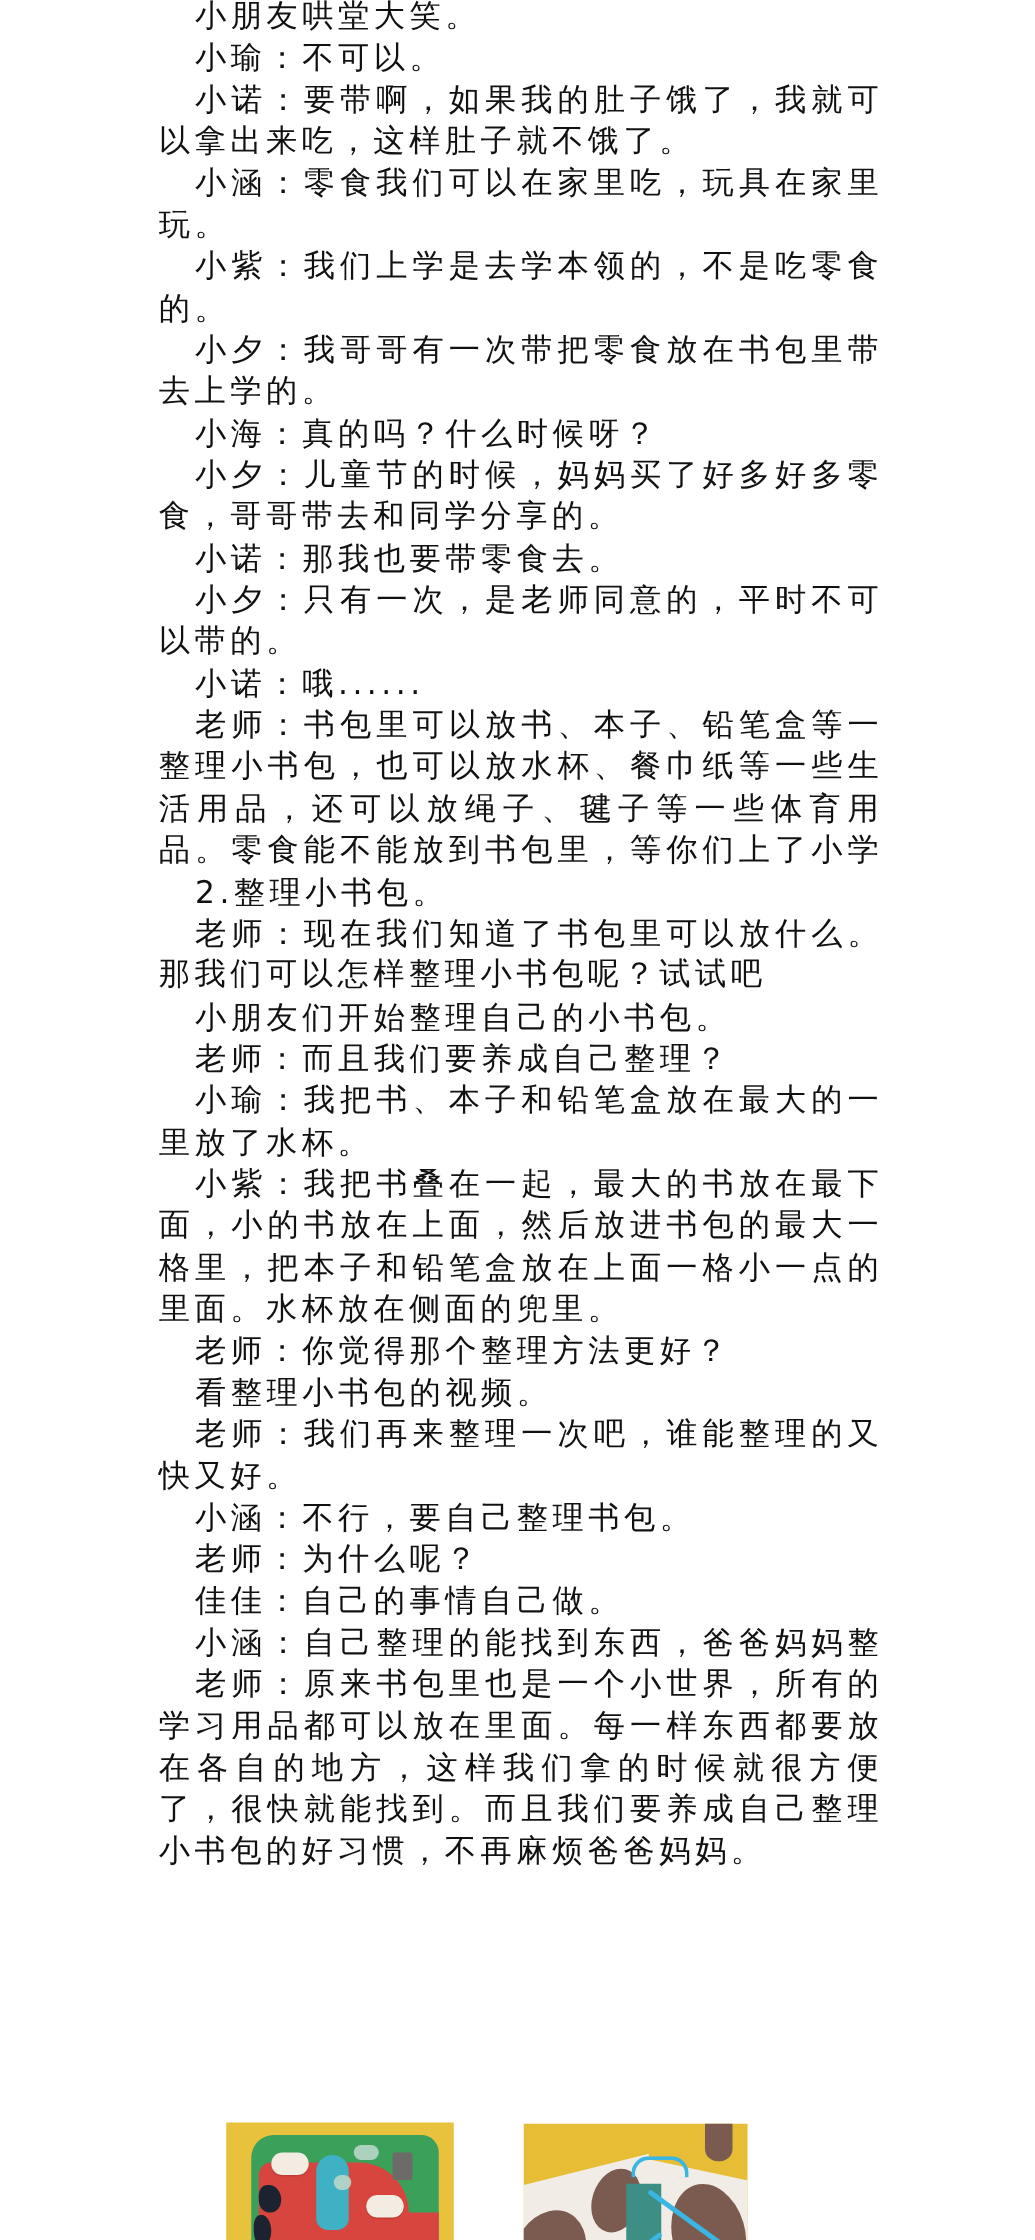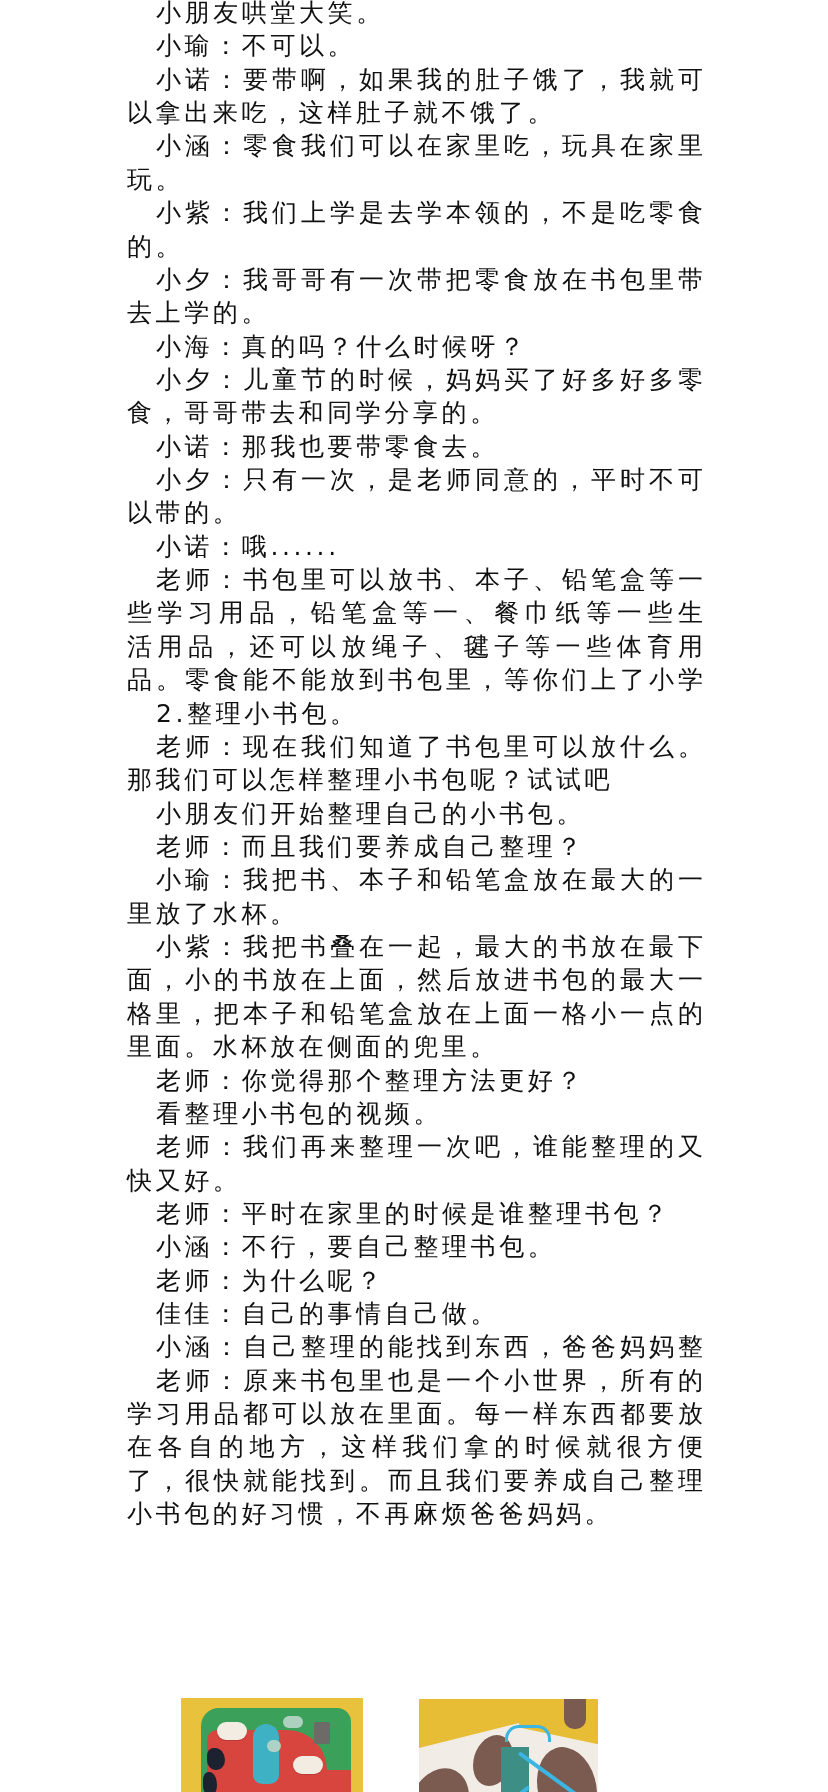--- a/index.html
+++ b/index.html
@@ -203,39 +203,38 @@
     <div class="line indent full">小夕：我哥哥有一次带把零食放在书包里带</div>
     <div class="line" style="letter-spacing: 3.6px;">去上学的。</div>
     <div class="line indent" style="letter-spacing: 3.6px;">小海：真的吗？什么时候呀？</div>
     <div class="line indent full">小夕：儿童节的时候，妈妈买了好多好多零</div>
     <div class="line" style="letter-spacing: 3.6px;">食，哥哥带去和同学分享的。</div>
     <div class="line indent" style="letter-spacing: 3.6px;">小诺：那我也要带零食去。</div>
     <div class="line indent full">小夕：只有一次，是老师同意的，平时不可</div>
     <div class="line" style="letter-spacing: 3.6px;">以带的。</div>
     <div class="line indent" style="letter-spacing: 3.6px;">小诺：哦......</div>
     <div class="line indent full">老师：书包里可以放书、本子、铅笔盒等一</div>
-    <div class="line full">些学习用品，铅笔盒等一、餐巾纸等一些生</div>
+    <div class="line full">整理小书包，也可以放水杯、餐巾纸等一些生</div>
     <div class="line full">活用品，还可以放绳子、毽子等一些体育用</div>
     <div class="line full">品。零食能不能放到书包里，等你们上了小学</div>
     <div class="line indent" style="letter-spacing: 3.6px;">2.整理小书包。</div>
     <div class="line indent full">老师：现在我们知道了书包里可以放什么。</div>
     <div class="line" style="letter-spacing: 3.6px; font-family: Liberation Serif, serif;">那我们可以怎样整理小书包呢？试试吧</div>
     <div class="line indent" style="letter-spacing: 3.6px;">小朋友们开始整理自己的小书包。</div>
     <div class="line indent" style="letter-spacing: 3.6px;">老师：而且我们要养成自己整理？</div>
     <div class="line indent full">小瑜：我把书、本子和铅笔盒放在最大的一</div>
     <div class="line" style="letter-spacing: 3.6px;">里放了水杯。</div>
     <div class="line indent full">小紫：我把书叠在一起，最大的书放在最下</div>
     <div class="line full">面，小的书放在上面，然后放进书包的最大一</div>
     <div class="line full">格里，把本子和铅笔盒放在上面一格小一点的</div>
     <div class="line" style="letter-spacing: 3.6px;">里面。水杯放在侧面的兜里。</div>
     <div class="line indent" style="letter-spacing: 3.6px;">老师：你觉得那个整理方法更好？</div>
     <div class="line indent" style="letter-spacing: 3.6px;">看整理小书包的视频。</div>
     <div class="line indent full">老师：我们再来整理一次吧，谁能整理的又</div>
     <div class="line" style="letter-spacing: 3.6px;">快又好。</div>
-    <div class="line indent" style="letter-spacing: 3.6px;">老师：平时在家里的时候是谁整理书包？</div>
     <div class="line indent" style="letter-spacing: 3.6px;">小涵：不行，要自己整理书包。</div>
     <div class="line indent" style="letter-spacing: 3.6px;">老师：为什么呢？</div>
     <div class="line indent" style="letter-spacing: 3.6px;">佳佳：自己的事情自己做。</div>
     <div class="line indent full">小涵：自己整理的能找到东西，爸爸妈妈整</div>
     <div class="line indent full">老师：原来书包里也是一个小世界，所有的</div>
     <div class="line full">学习用品都可以放在里面。每一样东西都要放</div>
     <div class="line full">在各自的地方，这样我们拿的时候就很方便</div>
     <div class="line full">了，很快就能找到。而且我们要养成自己整理</div>
     <div class="line" style="letter-spacing: 3.6px;">小书包的好习惯，不再麻烦爸爸妈妈。</div>
   </div>

